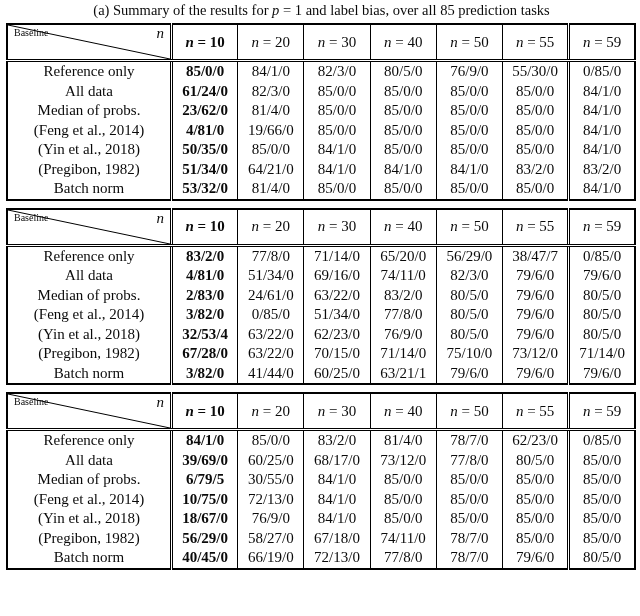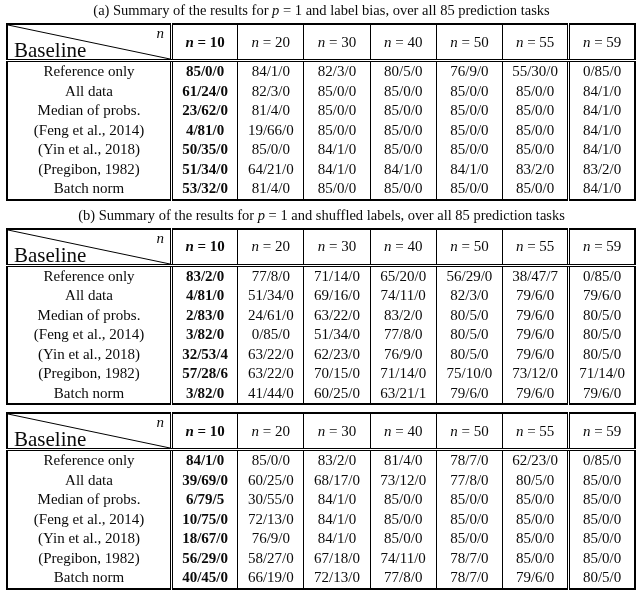--- a/index.html
+++ b/index.html
@@ -60,22 +60,22 @@
     display: block;
   }
   th.corner svg.diag line { stroke: #000; stroke-width: 1; }
   .corner-n {
     position: absolute;
     top: 0px; right: 6px;
     font-size: 15px; line-height: 16px;
   }
   .corner-baseline {
     position: absolute;
-    bottom: 1px; left: 6px;
-    font-size: 21px; line-height: 16px;
+    bottom: 18px; left: 6px;
+    font-size: 10px; line-height: 16px;
   }
 </style>
 </head>
 <body>
 
 <div class="page">
 
   <section class="tbl-block">
     <div class="caption"><span>(a) Summary of the results for </span><span class="mi">p</span><span> = 1</span><span> and label bias, over all 85 prediction tasks</span></div>
     <table class="results">
@@ -176,21 +176,20 @@
             <td>85/0/0</td>
             <td>85/0/0</td>
             <td>85/0/0</td>
             <td>84/1/0</td>
           </tr>
         </tbody>
     </table>
   </section>
 
   <section class="tbl-block">
-    <div class="caption"><span>(b) Summary of the results for </span><span class="mi">p</span><span> = 1</span><span> and shuffled labels, over all 85 prediction tasks</span></div>
     <table class="results">
       <colgroup>
           <col style="width:164px">
           <col style="width:66px">
           <col style="width:66px">
           <col style="width:66px">
           <col style="width:66px">
           <col style="width:66px">
           <col style="width:66px">
           <col style="width:66px">
@@ -259,21 +258,21 @@
             <td>32/53/4</td>
             <td>63/22/0</td>
             <td>62/23/0</td>
             <td>76/9/0</td>
             <td>80/5/0</td>
             <td>79/6/0</td>
             <td>80/5/0</td>
           </tr>
           <tr>
             <td>(Pregibon, 1982)</td>
-            <td>57/28/6</td>
+            <td>67/28/0</td>
             <td>63/22/0</td>
             <td>70/15/0</td>
             <td>71/14/0</td>
             <td>75/10/0</td>
             <td>73/12/0</td>
             <td>71/14/0</td>
           </tr>
           <tr>
             <td>Batch norm</td>
             <td>3/82/0</td>

